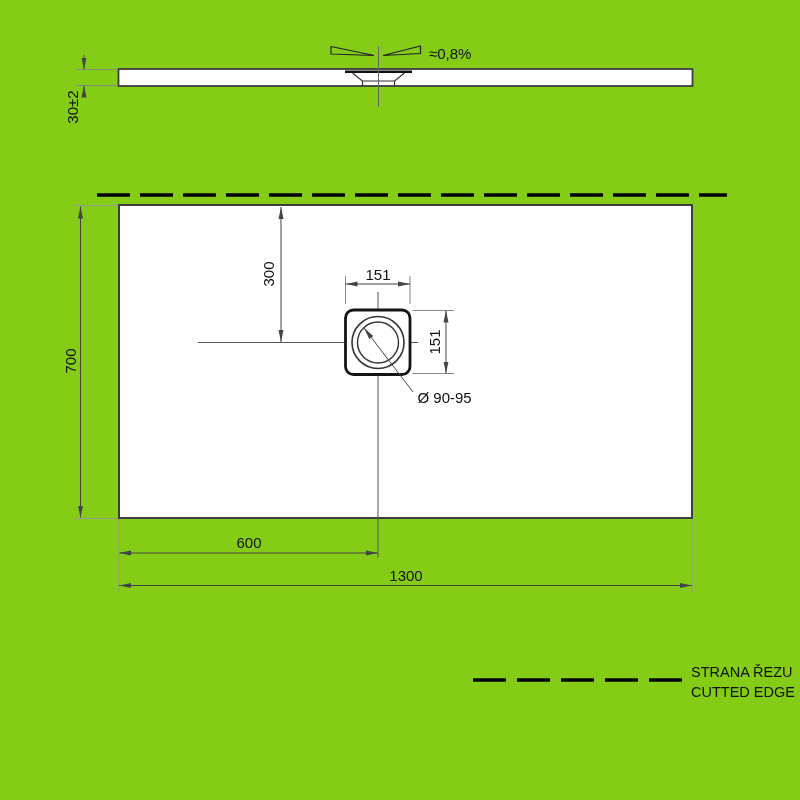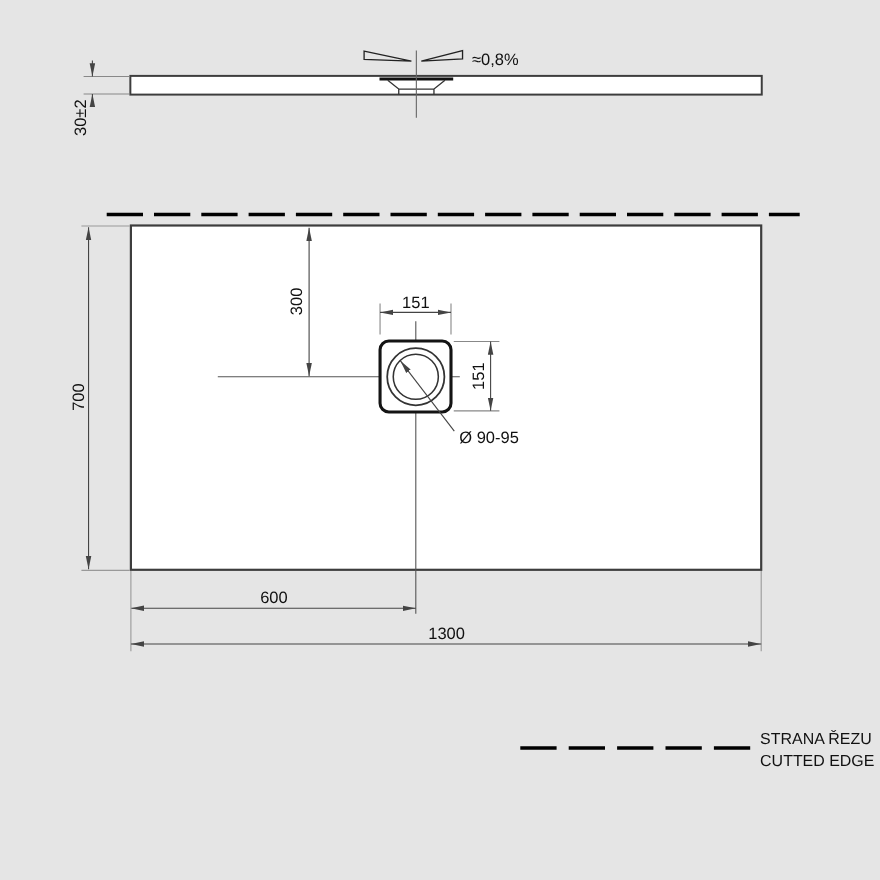--- a/index.html
+++ b/index.html
@@ -1,16 +1,16 @@
 <!DOCTYPE html>
 <html><head>
 <meta charset="utf-8">
 <style>
   html,body{margin:0;padding:0;background:#fff;}
-  #canvas{position:relative;width:800px;height:800px;background:#e5e5e5;overflow:hidden;
+  #canvas{position:relative;width:800px;height:800px;background:#84cc16;overflow:hidden;
           font-family:"Liberation Sans",sans-serif;}
   svg text{font-family:"Liberation Sans",sans-serif;font-size:15px;fill:#111;}
   svg text.legend{font-size:14.5px;}
 </style>
 </head>
 <body>
 
 <div id="canvas">
 <svg width="800" height="800" viewBox="0 0 800 800">
   <defs>

